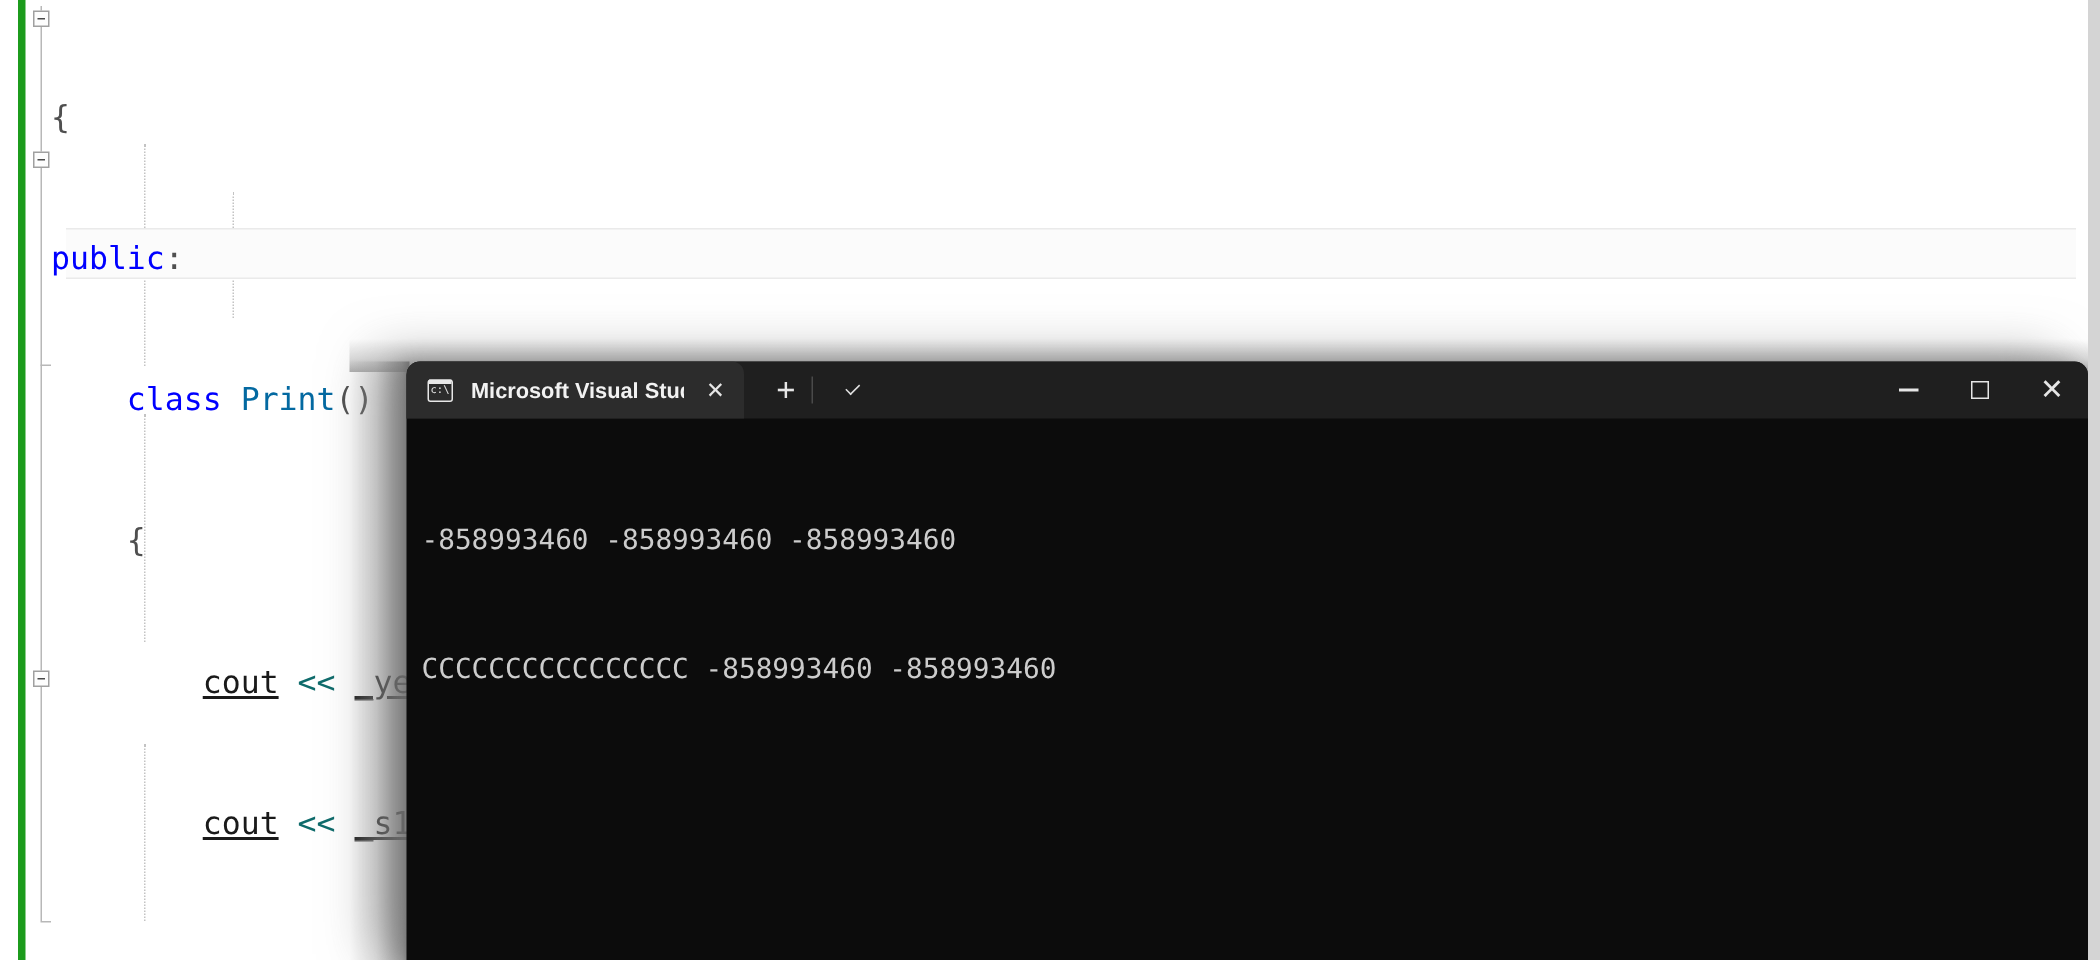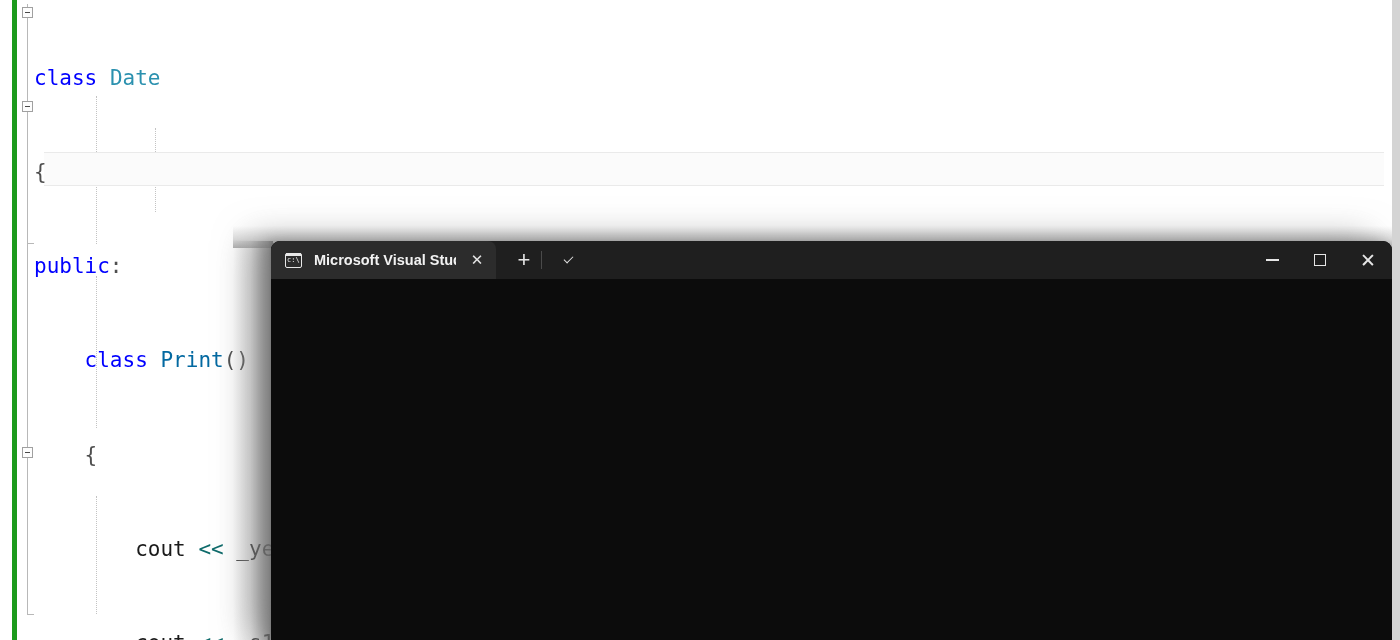--- a/index.html
+++ b/index.html
@@ -63,21 +63,21 @@
     color: #1a1a1a;
   }
   .code .ln { display: block; height: 31.4px; padding-left: 34px; }
 
   .kw   { color: #0000ff; }
   .typ  { color: #2b91af; }
   .fn   { color: #0369a1; }
   .op   { color: #0e6b6b; }
   .str  { color: #a31515; }
   .pun  { color: #4f4f4f; }
-  .id   { color: #1a1a1a; }
+  .id   { color: #1a1a1a; text-decoration: underline; }
   .semi { color: #8a7a3a; }
 
   
   #terminal {
     position: absolute; left: 271px; top: 241px;
     width: 1121px; height: 399px;
     border-top-left-radius: 9px; border-top-right-radius: 9px;
     background: #0c0c0c;
     overflow: hidden;
     box-shadow: -22px -4px 34px rgba(120,120,120,0.55),
@@ -201,21 +201,20 @@
     <div class="fold" style="left:22px; top:447px;"></div>
 
     <div class="guide" style="left:96px; top:96px;  height:148px;"></div>
     <div class="guide" style="left:155px; top:128px; height:84px;"></div>
     <div class="guide" style="left:96px; top:276px; height:152px;"></div>
     <div class="guide" style="left:96px; top:496px; height:118px;"></div>
 
     <div class="cur-line"></div>
 
     <div class="code">
-      <span class="ln"><span class="kw">class</span> <span class="typ">Date</span></span>
       <span class="ln"><span class="pun">{</span></span>
       <span class="ln"><span class="kw">public</span><span class="pun">:</span></span>
       <span class="ln">    <span class="kw">class</span> <span class="fn">Print</span><span class="pun">()</span></span>
       <span class="ln">    <span class="pun">{</span></span>
       <span class="ln">        <span class="id">cout</span> <span class="op">&lt;&lt;</span> <span class="id">_year</span> <span class="op">&lt;&lt;</span> <span class="str">' '</span> <span class="op">&lt;&lt;</span> <span class="id">_month</span> <span class="op">&lt;&lt;</span> <span class="str">' '</span> <span class="op">&lt;&lt;</span> <span class="id">_day</span> <span class="op">&lt;&lt;</span> <span class="fn">endl</span><span class="semi">;</span></span>
       <span class="ln">        <span class="id">cout</span> <span class="op">&lt;&lt;</span> <span class="id">_s1._a</span> <span class="op">&lt;&lt;</span> <span class="str">' '</span> <span class="op">&lt;&lt;</span> <span class="id">_s1._capacity</span> <span class="op">&lt;&lt;</span> <span class="str">' '</span> <span class="op">&lt;&lt;</span> <span class="id">_s1._top</span> <span class="op">&lt;&lt;</span> <span class="fn">endl</span><span class="semi">;</span></span>
       
       
       
       
@@ -258,19 +257,21 @@
       </div>
       <div class="wc">
         <span class="wc-max"></span>
       </div>
       <div class="wc">
         <span class="wc-close">✕</span>
       </div>
     </div>
 
     <div class="term-body">
+      <span class="tl">-858993460 -858993460 -858993460</span>
+      <span class="tl">CCCCCCCCCCCCCCCC -858993460 -858993460</span>
       <span class="tl"></span>
       
     </div>
   </div>
 
   <div class="right-strip"></div>
 </div>
 
 </body></html>

